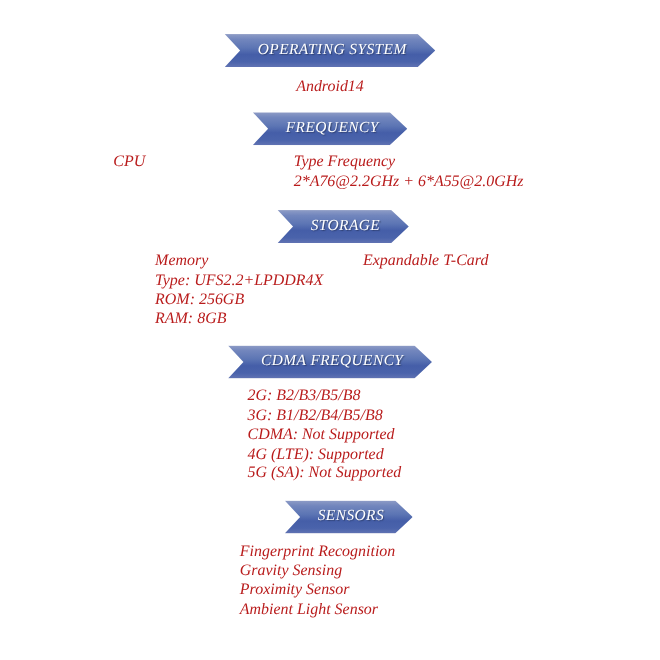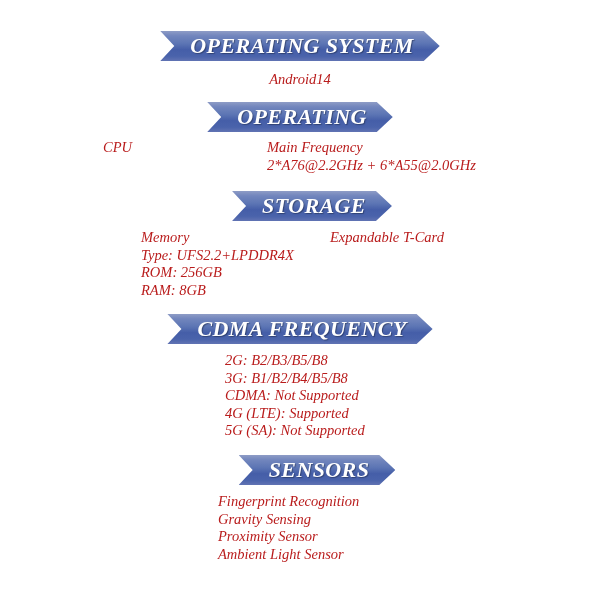--- a/index.html
+++ b/index.html
@@ -44,23 +44,23 @@
                 #6173b3 100%);
     -webkit-clip-path: polygon(0% 0%, 100% 0%, 100% 0%, 100% 50%, 100% 100%, 0% 100%, 4.2% 50%);
     clip-path: polygon(0 0, calc(100% - 16px) 0, 100% 50%, calc(100% - 16px) 100%, 0 100%, 14px 50%);
     filter: drop-shadow(0 1px 1px rgba(40,50,80,0.40));
     padding: 0 26px 0 30px;
     box-sizing: border-box;
   }
 
   .banner-text {
     font-family: "Liberation Serif", "DejaVu Serif", serif;
-    font-weight: bold;
+    font-weight: normal;
     font-style: italic;
-    font-size: 22px;
+    font-size: 14px;
     letter-spacing: 0.4px;
     color: #ffffff;
     text-shadow: 1px 1px 1px rgba(30,40,70,0.55);
     white-space: nowrap;
     line-height: 1;
   }
 
   
   .body-text {
     font-family: "Liberation Serif", "DejaVu Serif", serif;
@@ -116,29 +116,29 @@
     <div class="banner">
       <span class="banner-text">OPERATING SYSTEM</span>
     </div>
   </div>
   <div class="sec body-text centered-line" id="os-value">
     <span>Android14</span>
   </div>
 
   <div class="sec banner-row" id="sec-cpu">
     <div class="banner">
-      <span class="banner-text">OPERATING</span>
+      <span class="banner-text">FREQUENCY</span>
     </div>
   </div>
   <div class="sec two-col body-text" id="cpu-body">
     <div class="col-lines c1">
       <div>CPU</div>
     </div>
     <div class="col-lines c2">
-      <div>Main Frequency</div>
+      <div>Type Frequency</div>
       <div>2*A76@2.2GHz + 6*A55@2.0GHz</div>
     </div>
   </div>
 
   <div class="sec banner-row" id="sec-storage">
     <div class="banner">
       <span class="banner-text">STORAGE</span>
     </div>
   </div>
   <div class="sec two-col body-text" id="storage-body">

